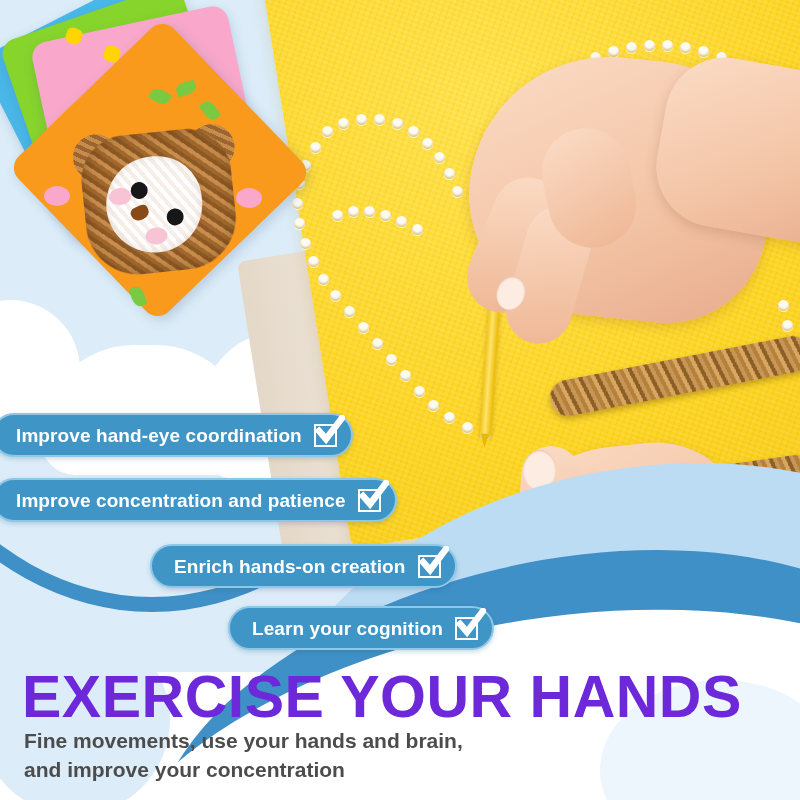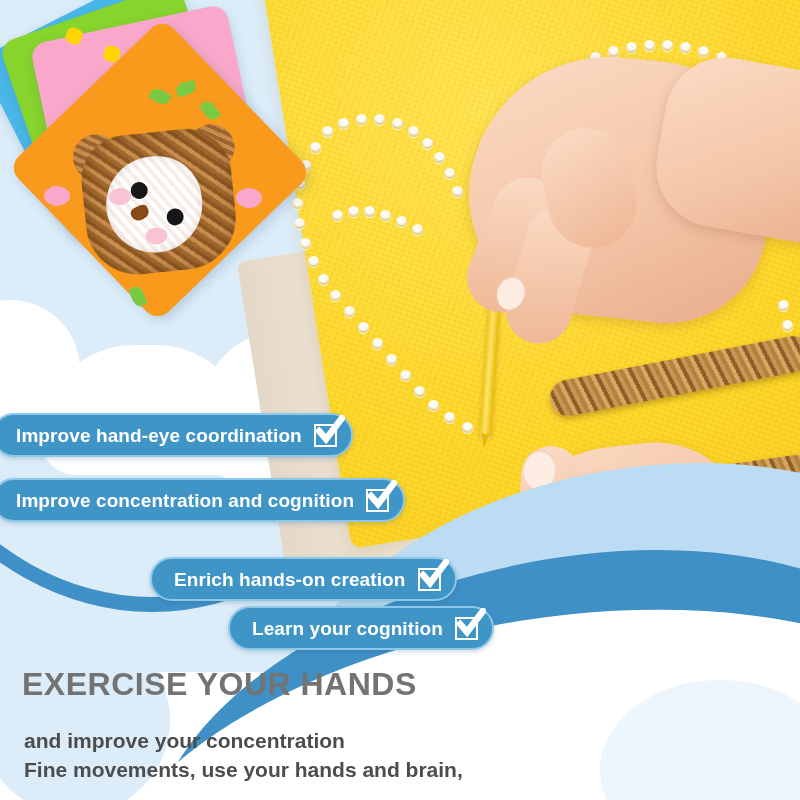--- a/index.html
+++ b/index.html
@@ -267,28 +267,28 @@
     border:2.5px solid #ffffff;
     flex:0 0 auto;
   }
   .check-mark {
     position:absolute; left:-1px; top:-11px;
     width:30px; height:30px;
   }
 
   .pill-1 { left:-8px;  top:413px; }
   .pill-2 { left:-8px;  top:478px; }
-  .pill-3 { left:150px; top:557px; }
+  .pill-3 { left:150px; top:544px; }
   .pill-4 { left:228px; top:606px; }
 
   
   .headline {
     position:absolute; left:22px; top:668px;
-    font-size:32px; font-weight:bold;
-    color:#737373;
+    font-size:59px; font-weight:bold;
+    color:#6d28d9;
     letter-spacing:.5px;
     line-height:1;
   }
   .subline {
     position:absolute; left:24px; top:727px;
     font-size:21px; font-weight:bold;
     color:#4c4c4c;
     line-height:1.38;
   }
 </style>
@@ -417,21 +417,21 @@
   <div class="pill pill-1">
     <span class="pill-label">Improve hand-eye coordination</span>
     <span class="check-box">
       <svg class="check-mark" viewBox="0 0 30 30" aria-hidden="true">
         <path d="M4 16 L11 24 L27 3" fill="none" stroke="#ffffff" stroke-width="6.5" stroke-linecap="square" stroke-linejoin="miter"></path>
       </svg>
     </span>
   </div>
 
   <div class="pill pill-2">
-    <span class="pill-label">Improve concentration and cognition</span>
+    <span class="pill-label">Improve concentration and patience</span>
     <span class="check-box">
       <svg class="check-mark" viewBox="0 0 30 30" aria-hidden="true">
         <path d="M4 16 L11 24 L27 3" fill="none" stroke="#ffffff" stroke-width="6.5" stroke-linecap="square" stroke-linejoin="miter"></path>
       </svg>
     </span>
   </div>
 
   <div class="pill pill-3">
     <span class="pill-label">Enrich hands-on creation</span>
     <span class="check-box">
@@ -445,17 +445,17 @@
     <span class="pill-label">Learn your cognition</span>
     <span class="check-box">
       <svg class="check-mark" viewBox="0 0 30 30" aria-hidden="true">
         <path d="M4 16 L11 24 L27 3" fill="none" stroke="#ffffff" stroke-width="6.5" stroke-linecap="square" stroke-linejoin="miter"></path>
       </svg>
     </span>
   </div>
 
   <div class="headline">EXERCISE YOUR HANDS</div>
   <div class="subline">
+    <div>Fine movements, use your hands and brain,</div>
     <div>and improve your concentration</div>
-    <div>Fine movements, use your hands and brain,</div>
   </div>
 
 </div>
 
 </body></html>

